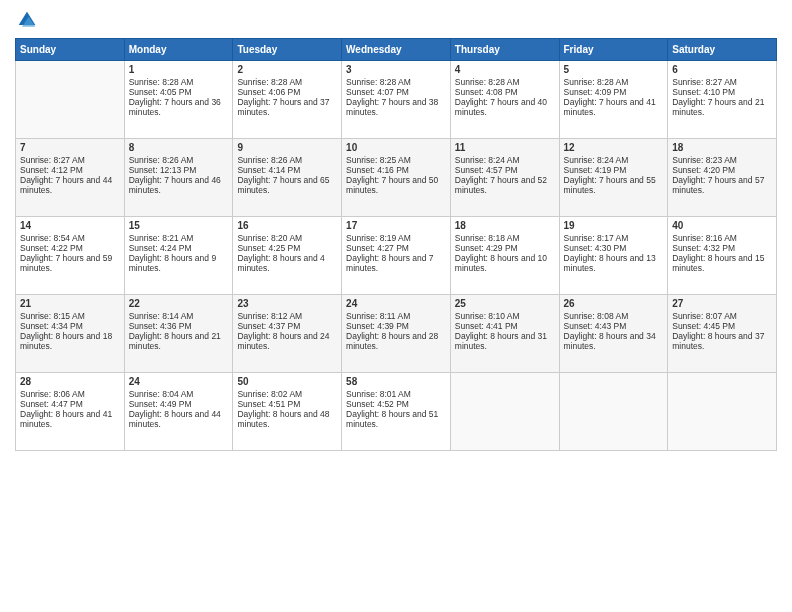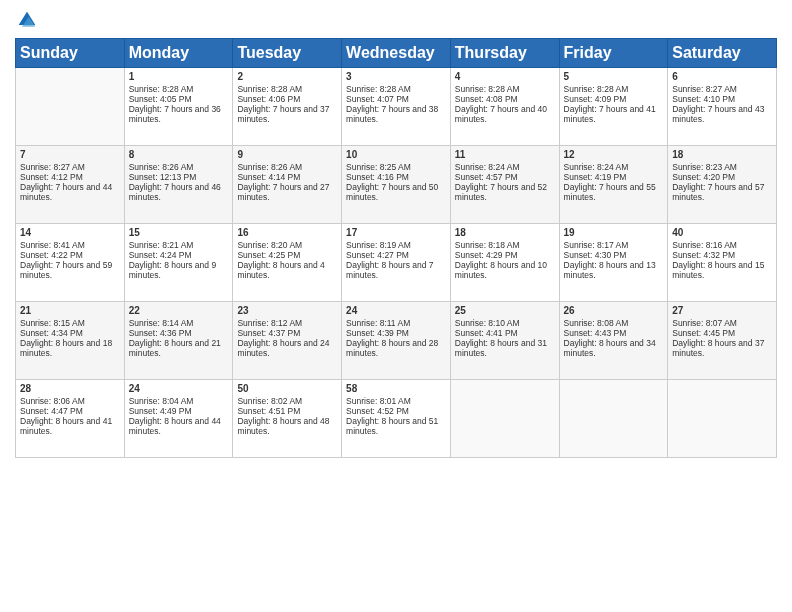--- a/index.html
+++ b/index.html
@@ -59,21 +59,21 @@
       color: #555;
     }
     table {
       width: 100%;
       border-collapse: collapse;
       table-layout: fixed;
     }
     thead tr th {
       background-color: #2a6db5;
       color: #fff;
-      font-size: 16px;
+      font-size: 10px;
       font-weight: bold;
       padding: 5px 4px;
       text-align: left;
       border: 1px solid #1a5a9a;
     }
     tbody tr td {
       border: 1px solid #ccc;
       vertical-align: top;
       padding: 3px 4px;
       font-size: 8.5px;
@@ -159,41 +159,41 @@
           <td>
             <span class="day-num">5</span>
             <div>Sunrise: 8:28 AM</div>
             <div>Sunset: 4:09 PM</div>
             <div>Daylight: 7 hours and 41 minutes.</div>
           </td>
           <td>
             <span class="day-num">6</span>
             <div>Sunrise: 8:27 AM</div>
             <div>Sunset: 4:10 PM</div>
-            <div>Daylight: 7 hours and 43 minutes.</div>
+            <div>Daylight: 7 hours and 21 minutes.</div>
           </td>
         </tr>
         <tr>
           <td>
             <span class="day-num">7</span>
             <div>Sunrise: 8:27 AM</div>
             <div>Sunset: 4:12 PM</div>
             <div>Daylight: 7 hours and 44 minutes.</div>
           </td>
           <td>
             <span class="day-num">8</span>
             <div>Sunrise: 8:26 AM</div>
             <div>Sunset: 12:13 PM</div>
             <div>Daylight: 7 hours and 46 minutes.</div>
           </td>
           <td>
             <span class="day-num">9</span>
             <div>Sunrise: 8:26 AM</div>
             <div>Sunset: 4:14 PM</div>
-            <div>Daylight: 7 hours and 27 minutes.</div>
+            <div>Daylight: 7 hours and 65 minutes.</div>
           </td>
           <td>
             <span class="day-num">10</span>
             <div>Sunrise: 8:25 AM</div>
             <div>Sunset: 4:16 PM</div>
             <div>Daylight: 7 hours and 50 minutes.</div>
           </td>
           <td>
             <span class="day-num">11</span>
             <div>Sunrise: 8:24 AM</div>
@@ -209,21 +209,21 @@
           <td>
             <span class="day-num">18</span>
             <div>Sunrise: 8:23 AM</div>
             <div>Sunset: 4:20 PM</div>
             <div>Daylight: 7 hours and 57 minutes.</div>
           </td>
         </tr>
         <tr>
           <td>
             <span class="day-num">14</span>
-            <div>Sunrise: 8:41 AM</div>
+            <div>Sunrise: 8:54 AM</div>
             <div>Sunset: 4:22 PM</div>
             <div>Daylight: 7 hours and 59 minutes.</div>
           </td>
           <td>
             <span class="day-num">15</span>
             <div>Sunrise: 8:21 AM</div>
             <div>Sunset: 4:24 PM</div>
             <div>Daylight: 8 hours and 9 minutes.</div>
           </td>
           <td>

